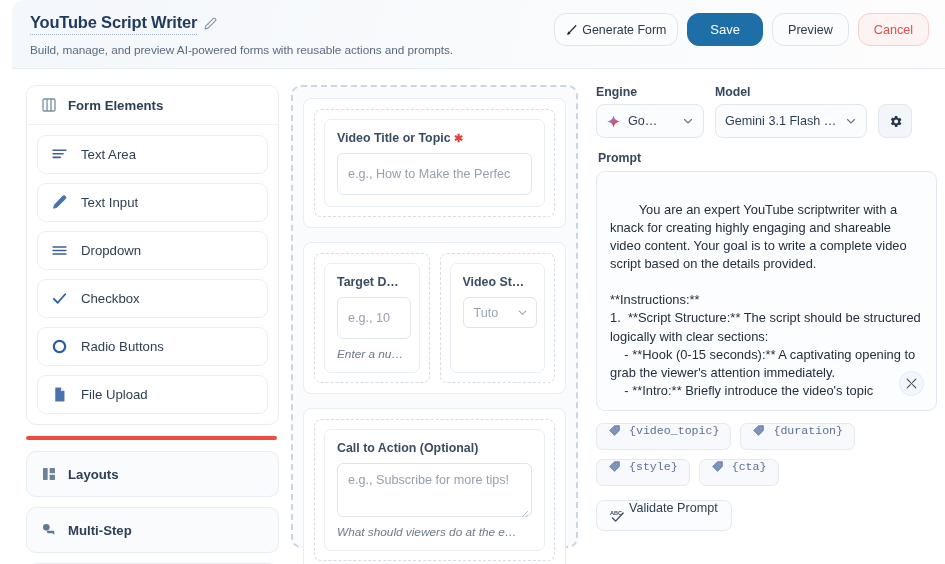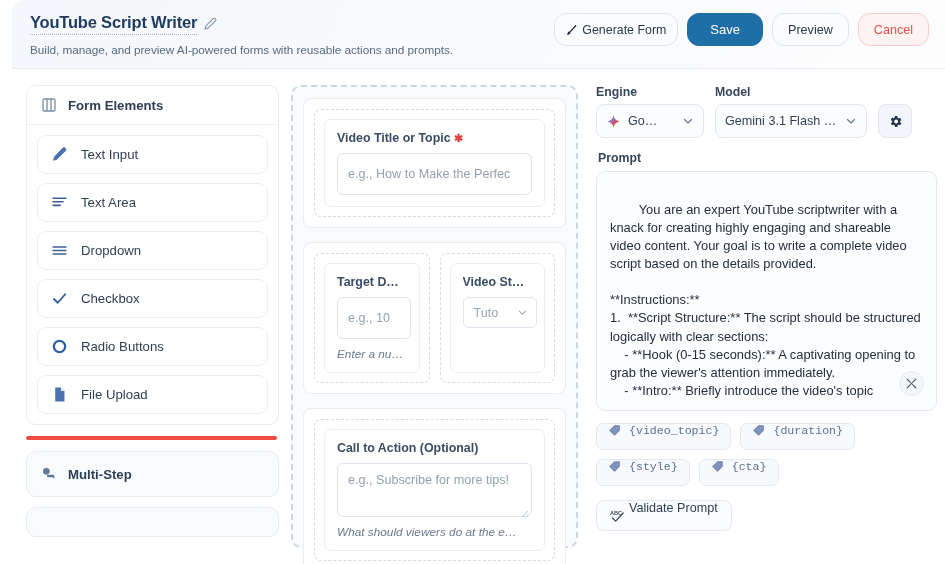--- a/index.html
+++ b/index.html
@@ -394,34 +394,34 @@
                 <rect x="3" y="3" width="18" height="18" rx="2" fill="none" stroke="#7a8ea6" stroke-width="2"></rect>
                 <path d="M9 3v18M15 3v18" stroke="#7a8ea6" stroke-width="2"></path>
               </svg>
           </span>
           <span>Form Elements</span>
         </div>
         <div class="panel-body">
 
           <div class="element-item">
             <span class="icon">
+              <svg width="17" height="17" viewBox="0 0 24 24" stroke="#3c5f96" stroke-width="2.3" stroke-linecap="round">
+                  <path d="M3 6h18M3 11h14M3 16h10"></path>
+                </svg>
+            </span>
+            <span>Text Area</span>
+          </div>
+
+          <div class="element-item">
+            <span class="icon">
               <svg width="17" height="17" viewBox="0 0 24 24" fill="#4a72ac" stroke="#4a72ac" stroke-width="1.4" stroke-linejoin="round">
                   <path d="M16.5 3.2a2.6 2.6 0 0 1 3.7 3.7L8.3 18.8l-4.6 1.2 1.2-4.6z"></path>
                 </svg>
             </span>
             <span>Text Input</span>
-          </div>
-
-          <div class="element-item">
-            <span class="icon">
-              <svg width="17" height="17" viewBox="0 0 24 24" stroke="#3c5f96" stroke-width="2.3" stroke-linecap="round">
-                  <path d="M3 6h18M3 11h14M3 16h10"></path>
-                </svg>
-            </span>
-            <span>Text Area</span>
           </div>
 
           <div class="element-item">
             <span class="icon">
               <svg width="17" height="17" viewBox="0 0 24 24" stroke="#3c5f96" stroke-width="2.3" stroke-linecap="round">
                   <path d="M3 7h18M3 12h18M3 17h18"></path>
                 </svg>
             </span>
             <span>Dropdown</span>
           </div>
@@ -452,20 +452,30 @@
                 </svg>
             </span>
             <span>File Upload</span>
           </div>
 
         </div>
       </div>
 
       <div class="drop-indicator"></div>
 
+      <div class="collapsed-panel">
+        <span class="icon">
+          <svg width="16" height="16" viewBox="0 0 24 24" fill="#6d819a">
+              <rect x="3" y="3" width="7" height="18" rx="1"></rect>
+              <rect x="13" y="3" width="8" height="8" rx="1"></rect>
+              <rect x="13" y="13" width="8" height="8" rx="1"></rect>
+            </svg>
+        </span>
+        <span>Layouts</span>
+      </div>
 
       <div class="collapsed-panel">
         <span class="icon">
           <svg width="16" height="16" viewBox="0 0 24 24" fill="#5f7998">
               <circle cx="8" cy="8" r="5"></circle>
               <path d="M11 13h7a2 2 0 0 1 2 2v4l-3-2h-6a2 2 0 0 1-2-2v-2z"></path>
             </svg>
         </span>
         <span>Multi-Step</span>
       </div>

